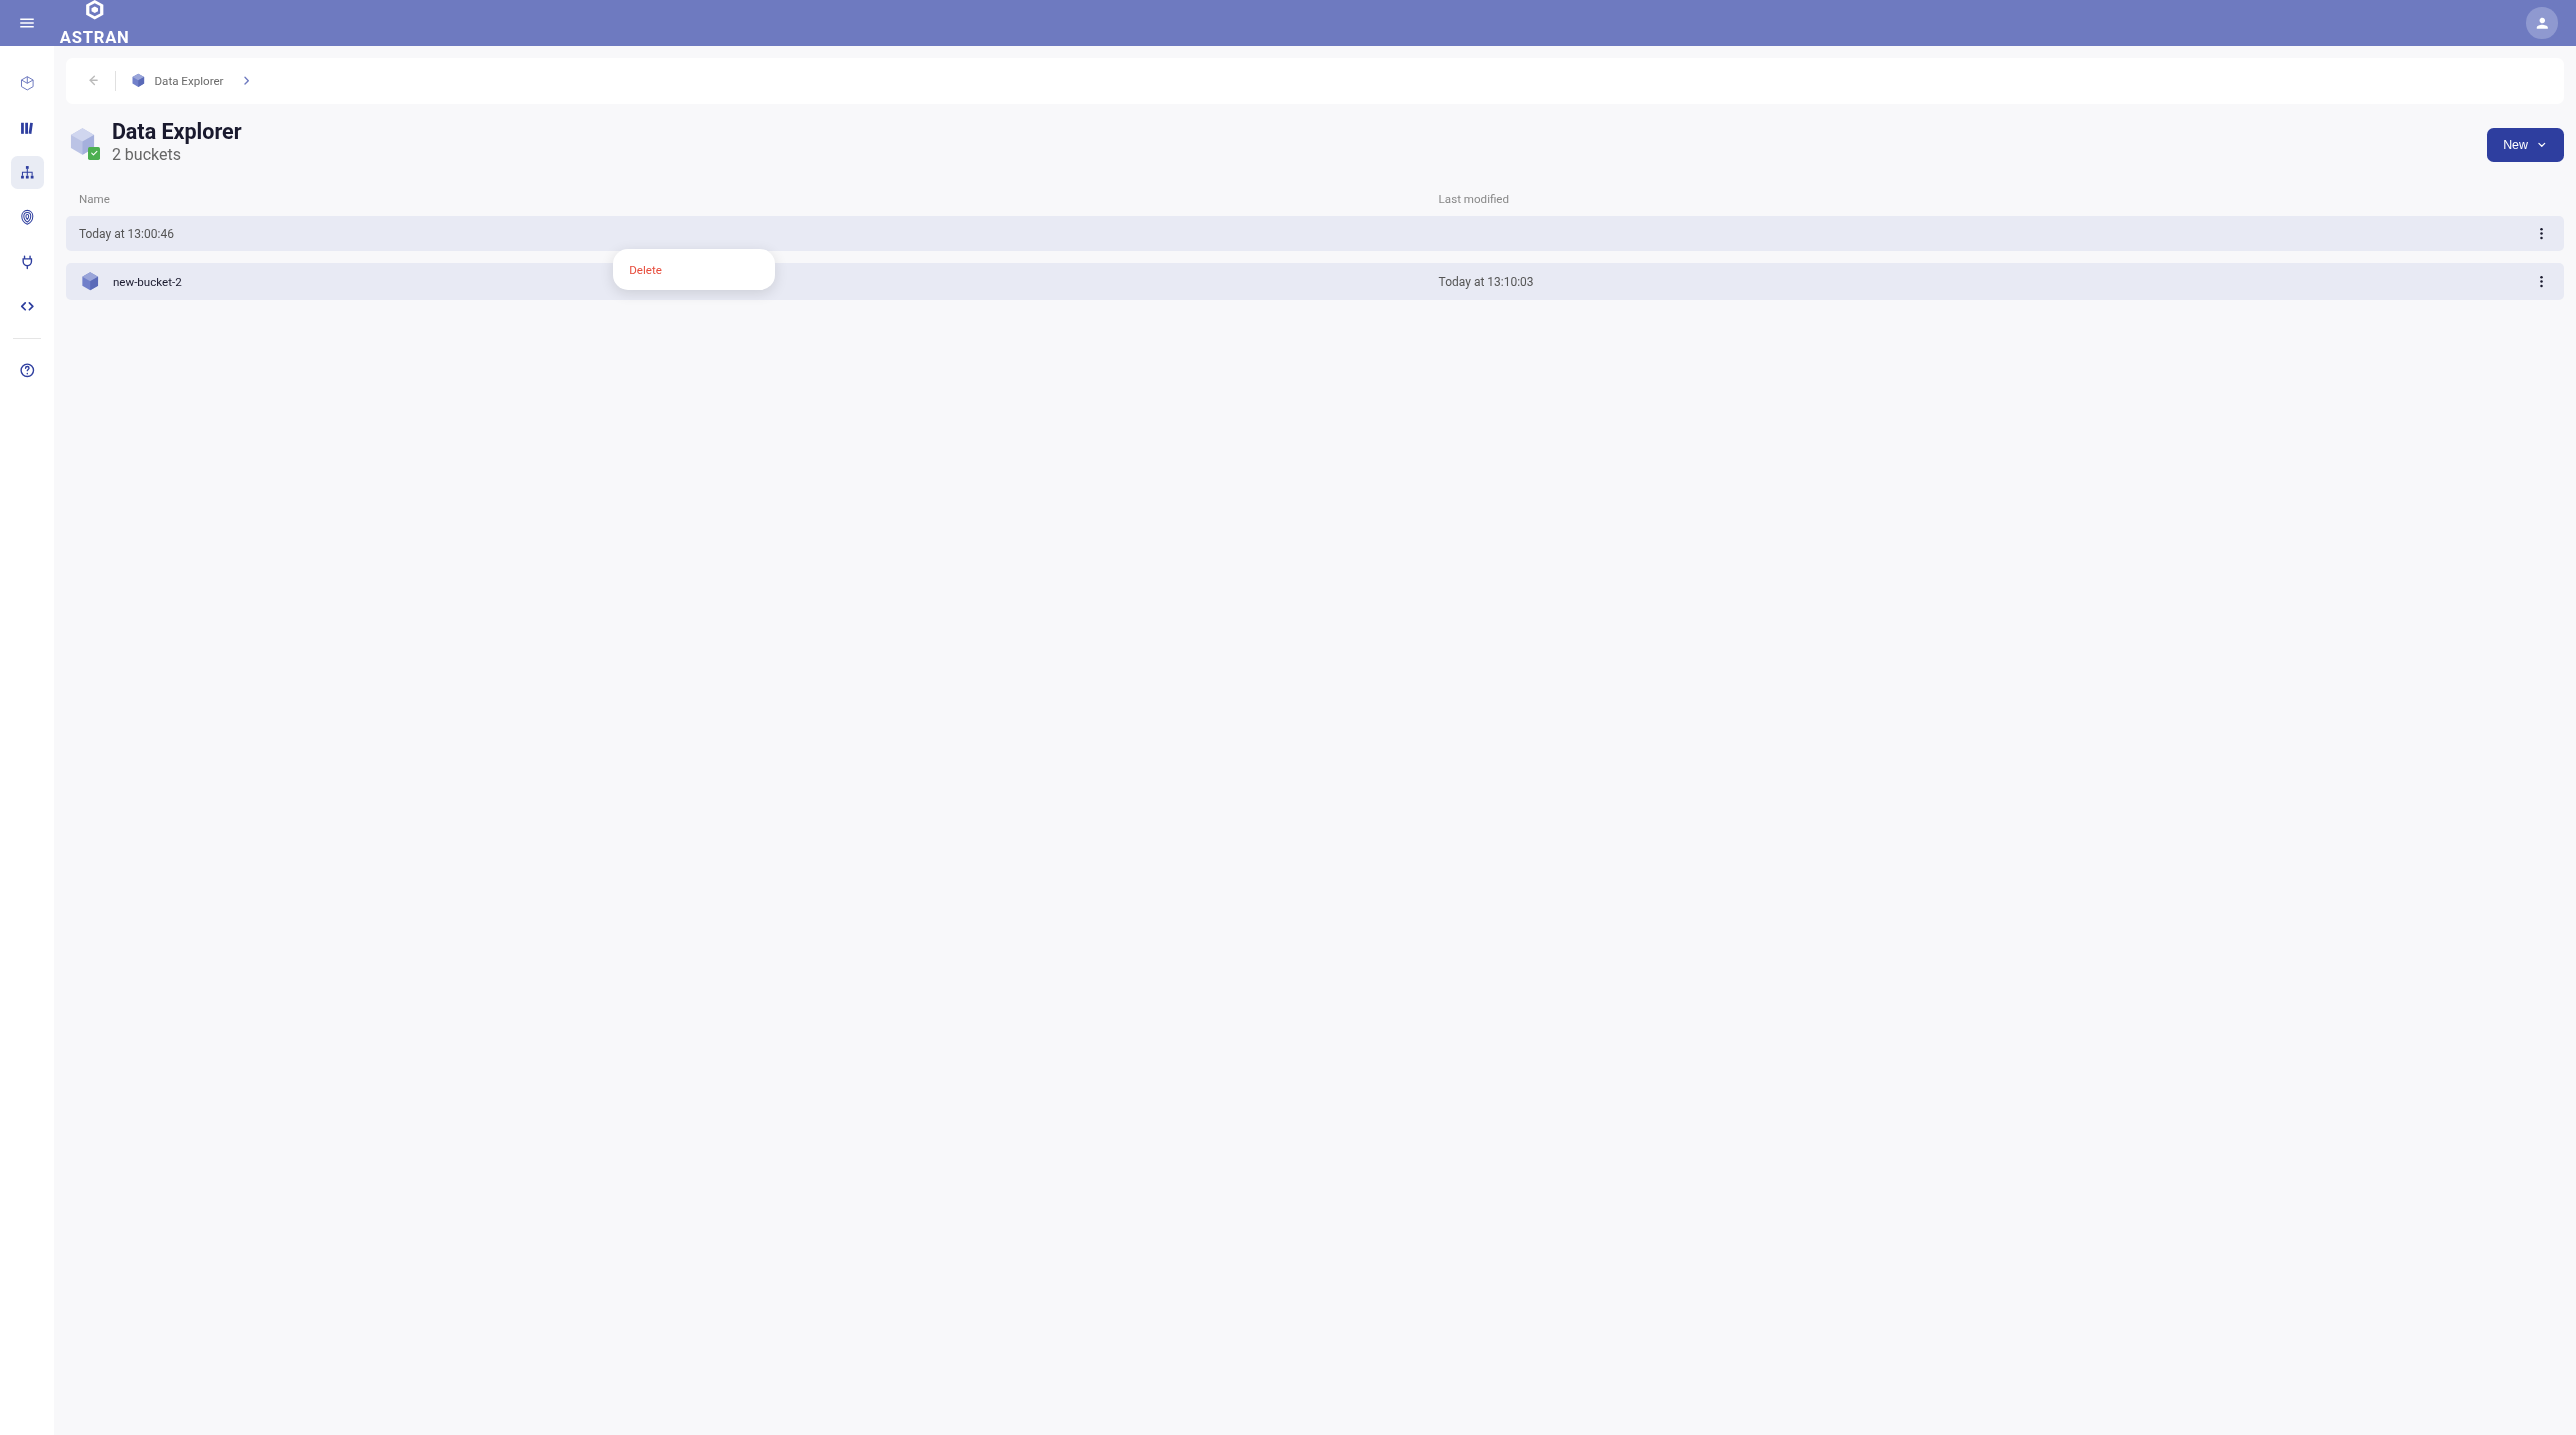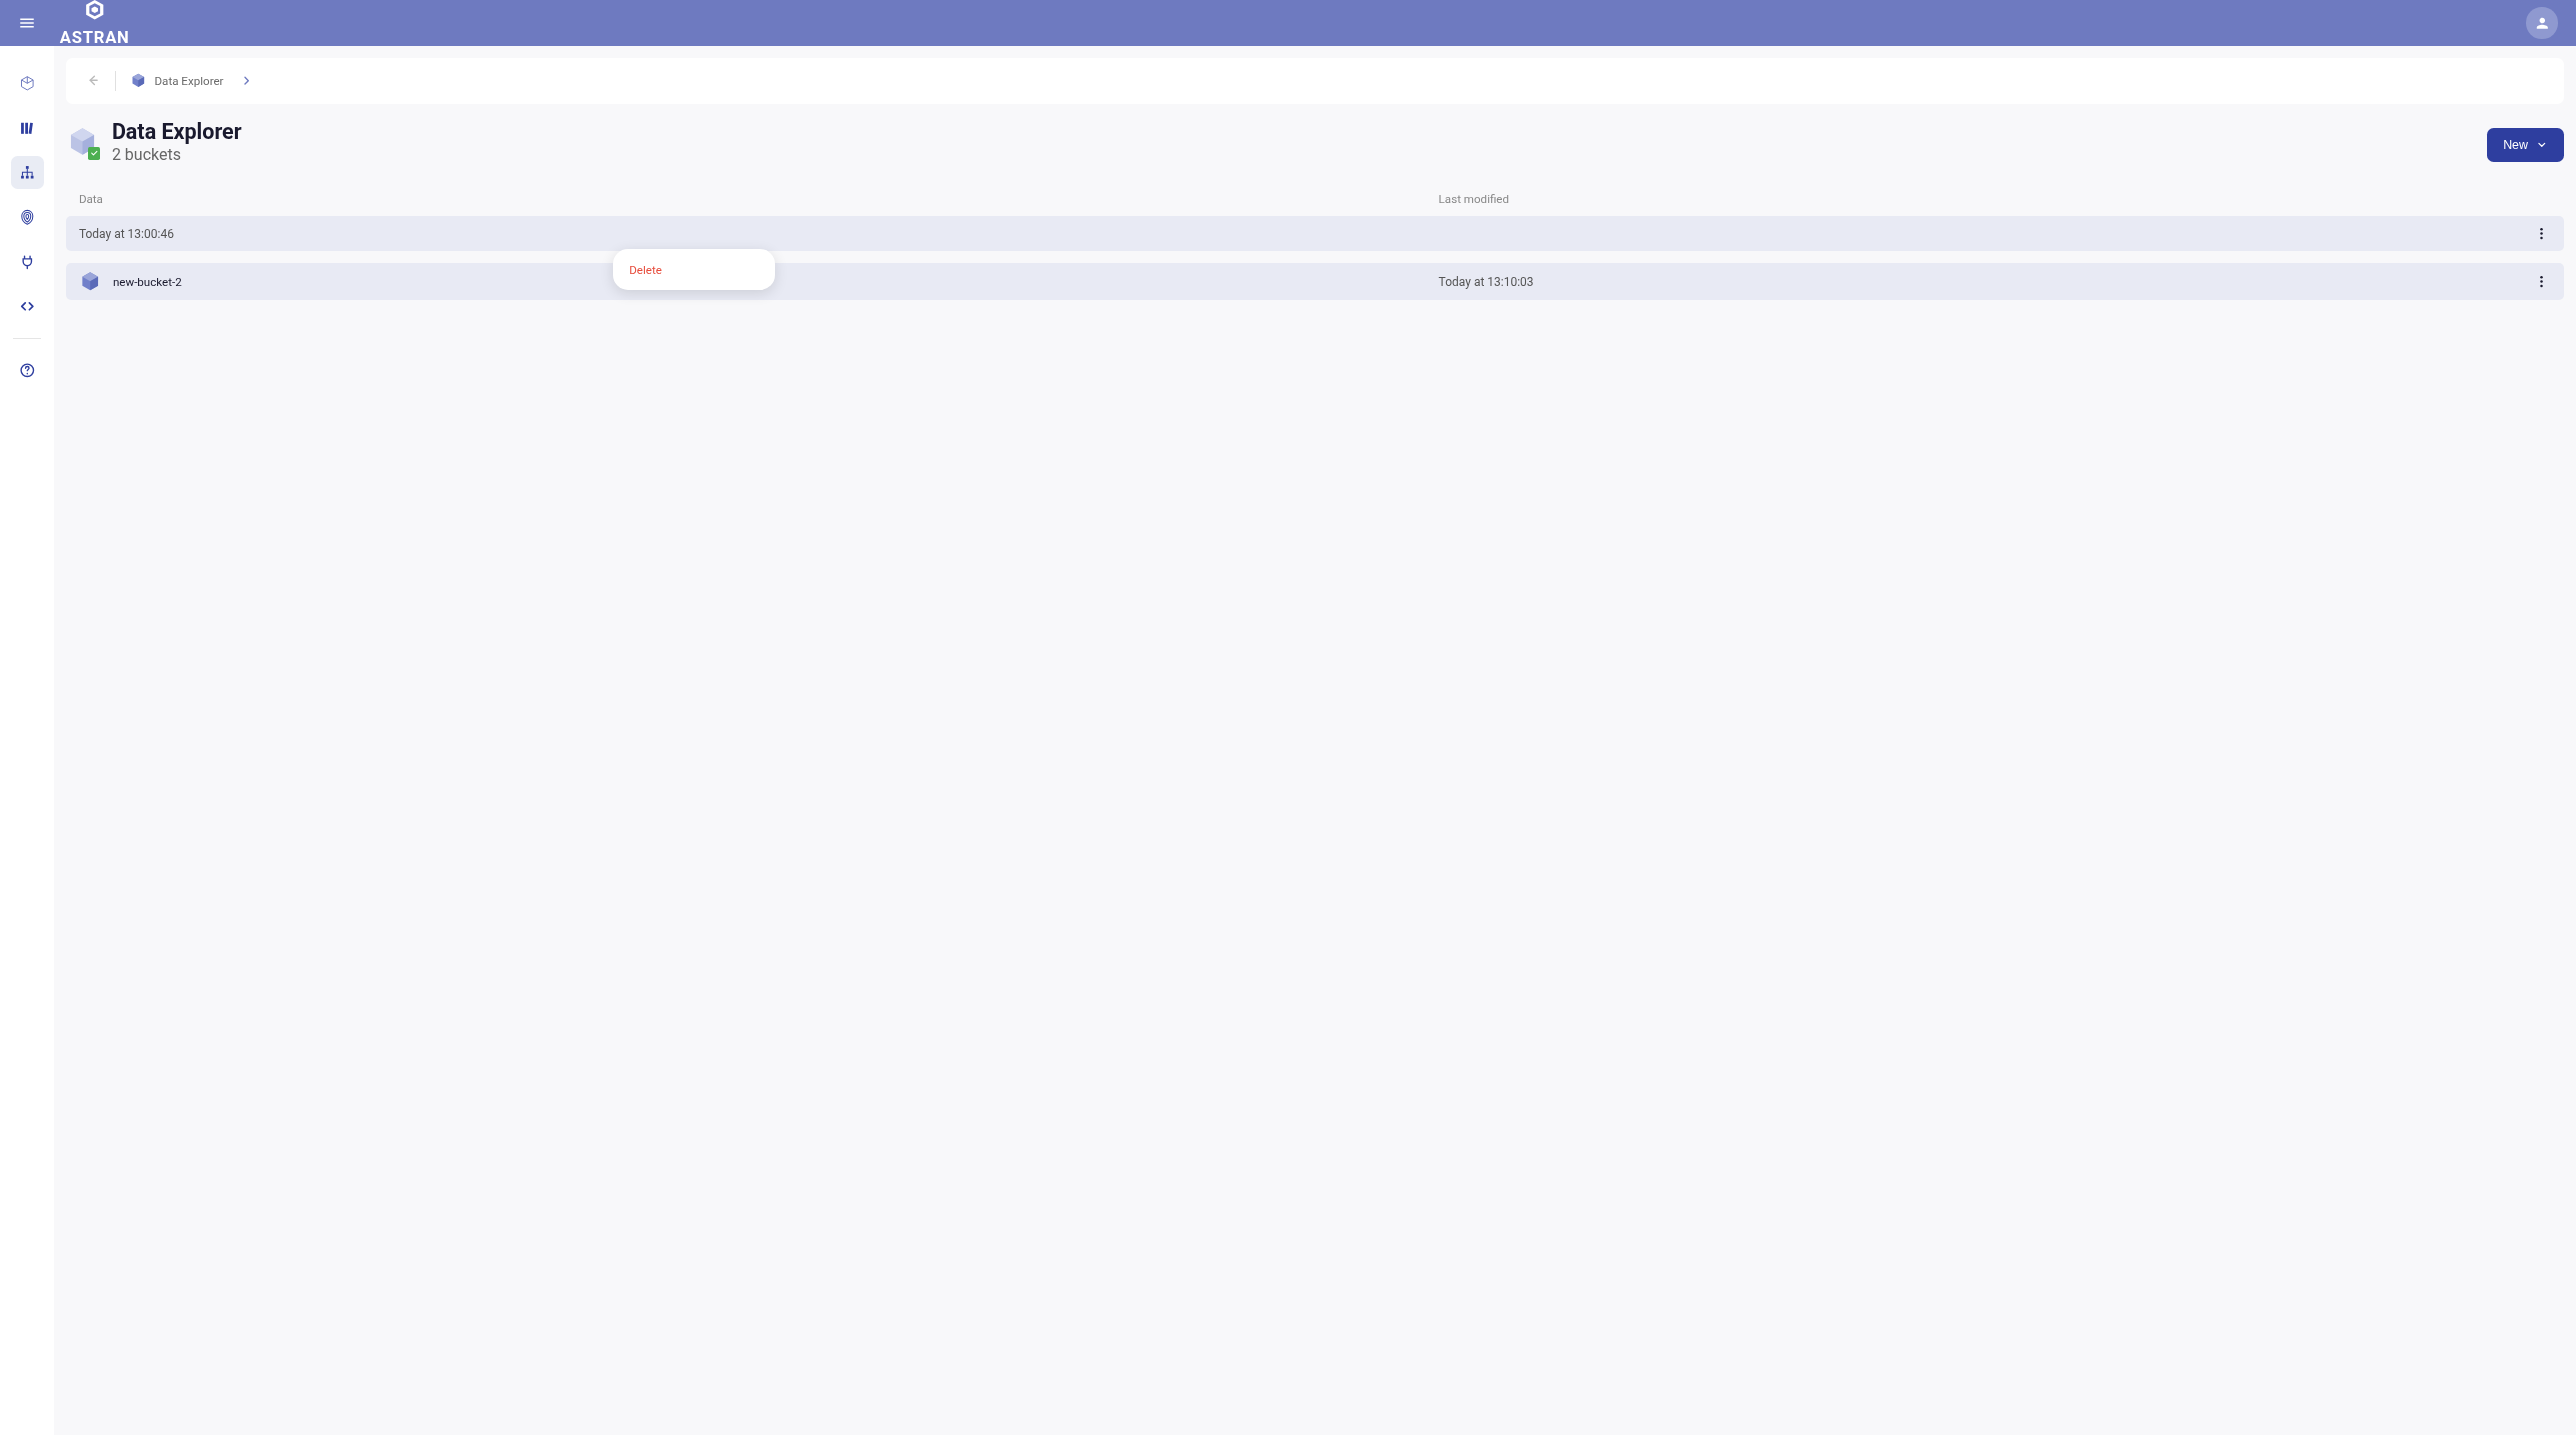--- a/index.html
+++ b/index.html
@@ -406,21 +406,21 @@
       <button class="new-button">
         <span>New</span>
         <svg viewBox="0 0 24 24">
             <path d="M6 9l6 6 6-6" stroke="white" stroke-width="2.5" fill="none" stroke-linecap="round" stroke-linejoin="round"></path>
           </svg>
       </button>
     </div>
 
     <div class="table">
       <div class="table-header">
-        <div class="col-name">Data</div>
+        <div class="col-name">Name</div>
         <div class="col-modified">Last modified</div>
         <div class="col-actions"></div>
       </div>
 
       <div class="table-row">
         <div class="col-modified row-modified">Today at 13:00:46</div>
         <div class="col-actions">
           <div class="more-button">
             <svg viewBox="0 0 24 24" width="15" height="15">
                 <circle cx="12" cy="5" r="2" fill="#1a1a2e"></circle>

